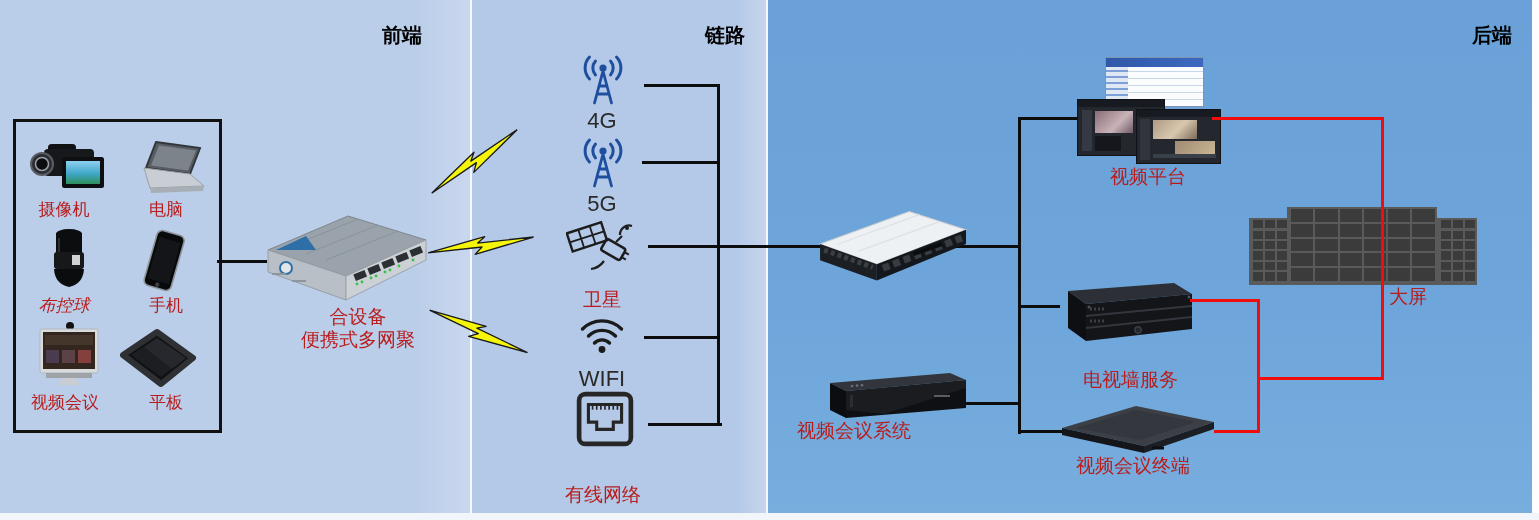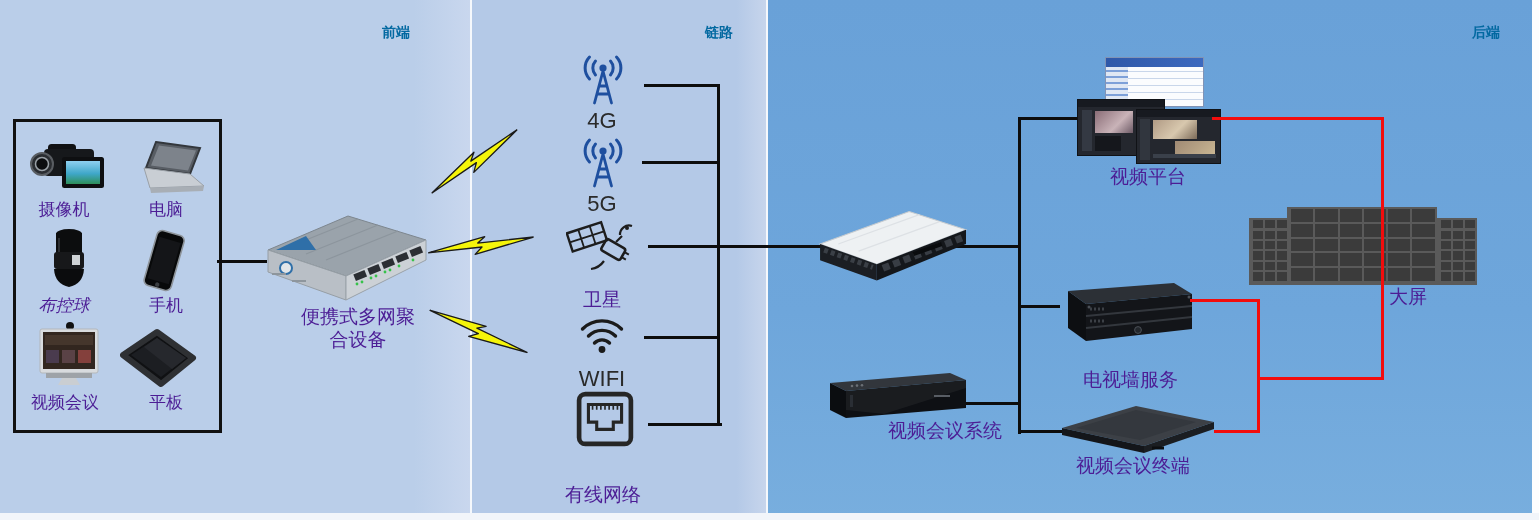--- a/index.html
+++ b/index.html
@@ -6,23 +6,23 @@
   .canvas{position:relative;width:1539px;height:520px;overflow:hidden;
           font-family:"Liberation Sans",sans-serif;background:#b9cde9;}
   .sec{position:absolute;top:0;height:520px;}
   .sec-front{left:0;width:470px;background:linear-gradient(90deg,#bacee9 0 88%,#c9d7ee 100%);}
   .sec-link{left:472px;width:294px;background:linear-gradient(90deg,#b4c9e7 0 90%,#c7d5ec 100%);}
   .sec-back{left:768px;width:764px;background:linear-gradient(180deg,#69a1d8 0,#6ea6db 60%,#78aede 100%);}
   .edge-right{position:absolute;left:1532px;top:0;width:7px;height:520px;background:#fdfdfe;}
   .edge-bottom{position:absolute;left:0;top:513px;width:1539px;height:7px;background:#f2f5fa;}
   .sep{position:absolute;top:0;width:2px;height:513px;background:#f5f8fc;}
 
-  .sec-lbl{position:absolute;font-weight:bold;color:#0369a1;font-size:14px;line-height:1;}
-
-  .lbl{position:absolute;text-align:center;color:#4c1d95;z-index:3;line-height:1.2;}
+  .sec-lbl{position:absolute;font-weight:bold;color:#000000;font-size:20px;line-height:1;}
+
+  .lbl{position:absolute;text-align:center;color:#b91c1c;z-index:3;line-height:1.2;}
   .lbl-17{font-size:17px;}
   .lbl-19{font-size:19px;}
   .lbl-22{font-size:22px;color:#2a2a2a;}
 
   .hline,.vline{position:absolute;background:#0d0d0d;z-index:2;}
   .hline{height:3px;}
   .vline{width:3px;}
   .rline{background:#f20d0d !important;z-index:5;}
 
   .icon{position:absolute;z-index:4;}
@@ -192,22 +192,22 @@
         <circle cx="123" cy="62" r="1.4"></circle>
           <circle cx="128" cy="60" r="1.4"></circle>
         <circle cx="137" cy="56" r="1.4"></circle>
           <circle cx="151" cy="50" r="1.4"></circle>
       </g>
       <circle cx="24" cy="58" r="6" fill="#e2e6e9" stroke="#2f6fa8" stroke-width="2"></circle>
       <path d="M10,64 h14 M30,71 h14" stroke="#8e969d" stroke-width="2"></path>
     </svg>
   </div>
   <div class="lbl lbl-19" style="left:278px;top:306px;width:160px;">
+    <div>合设备</div>
     <div>便携式多网聚</div>
-    <div>合设备</div>
   </div>
 
   <div class="bolt" style="left:423px;top:150px;transform:rotate(-30deg);">
     <svg width="106" height="24" viewBox="0 0 104 22">
         <polygon points="0,16 56,2 49,8 104,4 46,19 53,12" fill="#f5f50a" stroke="#1a1a1a" stroke-width="1.3" stroke-linejoin="round"></polygon>
       </svg>
   </div>
   <div class="bolt" style="left:428px;top:234px;transform:rotate(-2deg);">
     <svg width="106" height="24" viewBox="0 0 104 22">
         <polygon points="0,16 56,2 49,8 104,4 46,19 53,12" fill="#f5f50a" stroke="#1a1a1a" stroke-width="1.3" stroke-linejoin="round"></polygon>
@@ -333,21 +333,21 @@
       <polygon points="4,15 20,23 20,50 4,42" fill="#0b0d10"></polygon>
       <polygon points="20,23 140,12 140,40 20,50" fill="#0e1014"></polygon>
       <polygon points="20,23 140,12 140,20 58,46 20,42" fill="rgba(255,255,255,0.05)"></polygon>
       <circle cx="26" cy="18" r="1.3" fill="#6b7076"></circle>
         <circle cx="31" cy="17.6" r="1.3" fill="#6b7076"></circle>
         <circle cx="36" cy="17.2" r="1.3" fill="#6b7076"></circle>
       <rect x="24" y="27" width="3" height="12" fill="#2a2e34"></rect>
       <path d="M108,28 h16" stroke="#585d64" stroke-width="2"></path>
     </svg>
   </div>
-  <div class="lbl lbl-19" style="left:885px;top:420px;width:120px;">视频会议系统</div>
+  <div class="lbl lbl-19" style="left:794px;top:420px;width:120px;">视频会议系统</div>
 
   <div class="icon" style="left:1056px;top:402px;">
     <svg width="162" height="52" viewBox="0 0 162 52">
       <polygon points="6,26 80,4 158,20 88,44" fill="#3c4046"></polygon>
       <polygon points="6,26 88,44 88,51 6,33" fill="#14161a"></polygon>
       <polygon points="88,44 158,20 158,27 88,51" fill="#1b1e22"></polygon>
       <polygon points="20,26 80,8 140,20 84,38" fill="#34383e"></polygon>
       <path d="M96,46 h12" stroke="#0c0e10" stroke-width="3"></path>
     </svg>
   </div>

